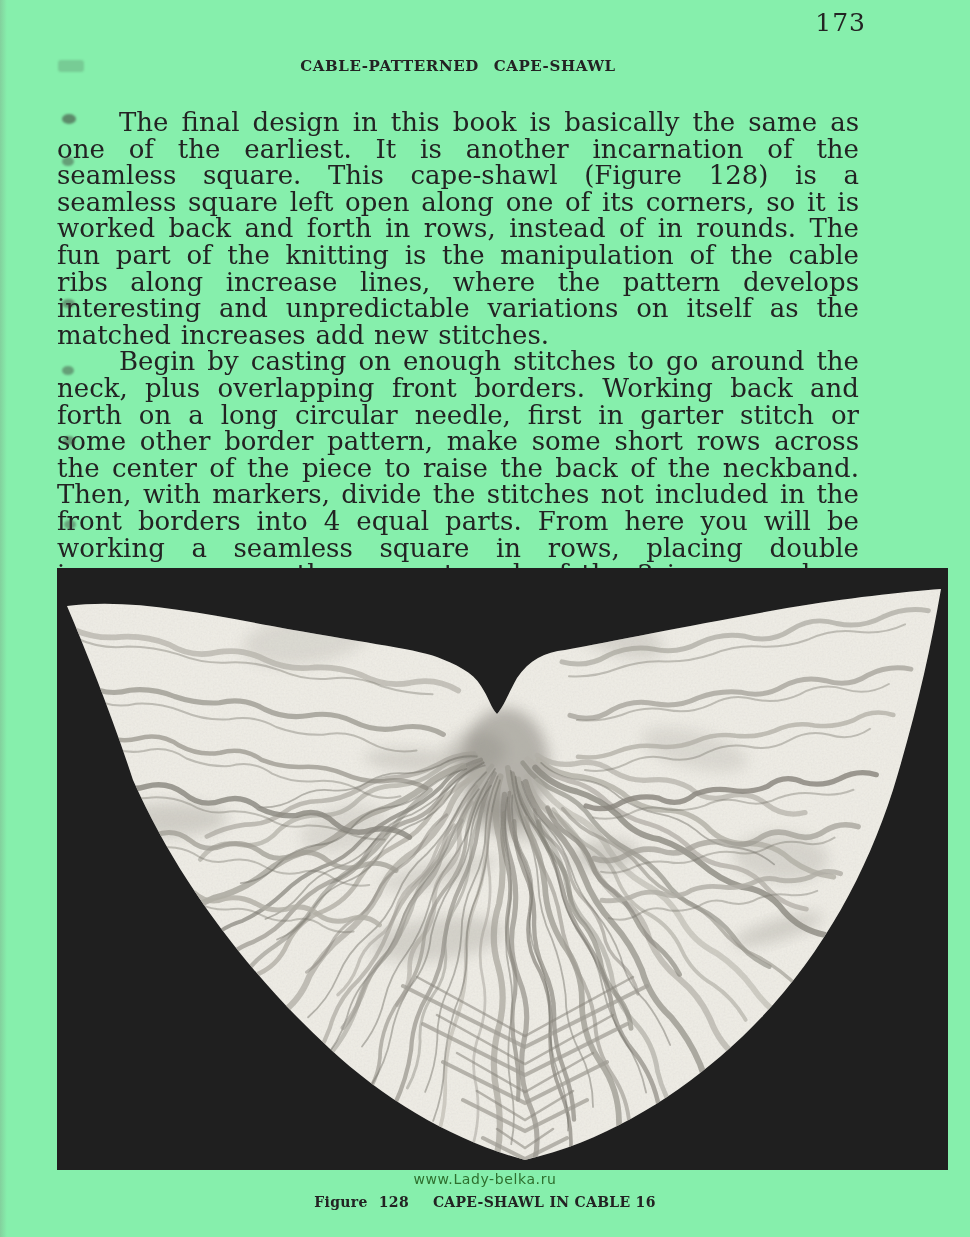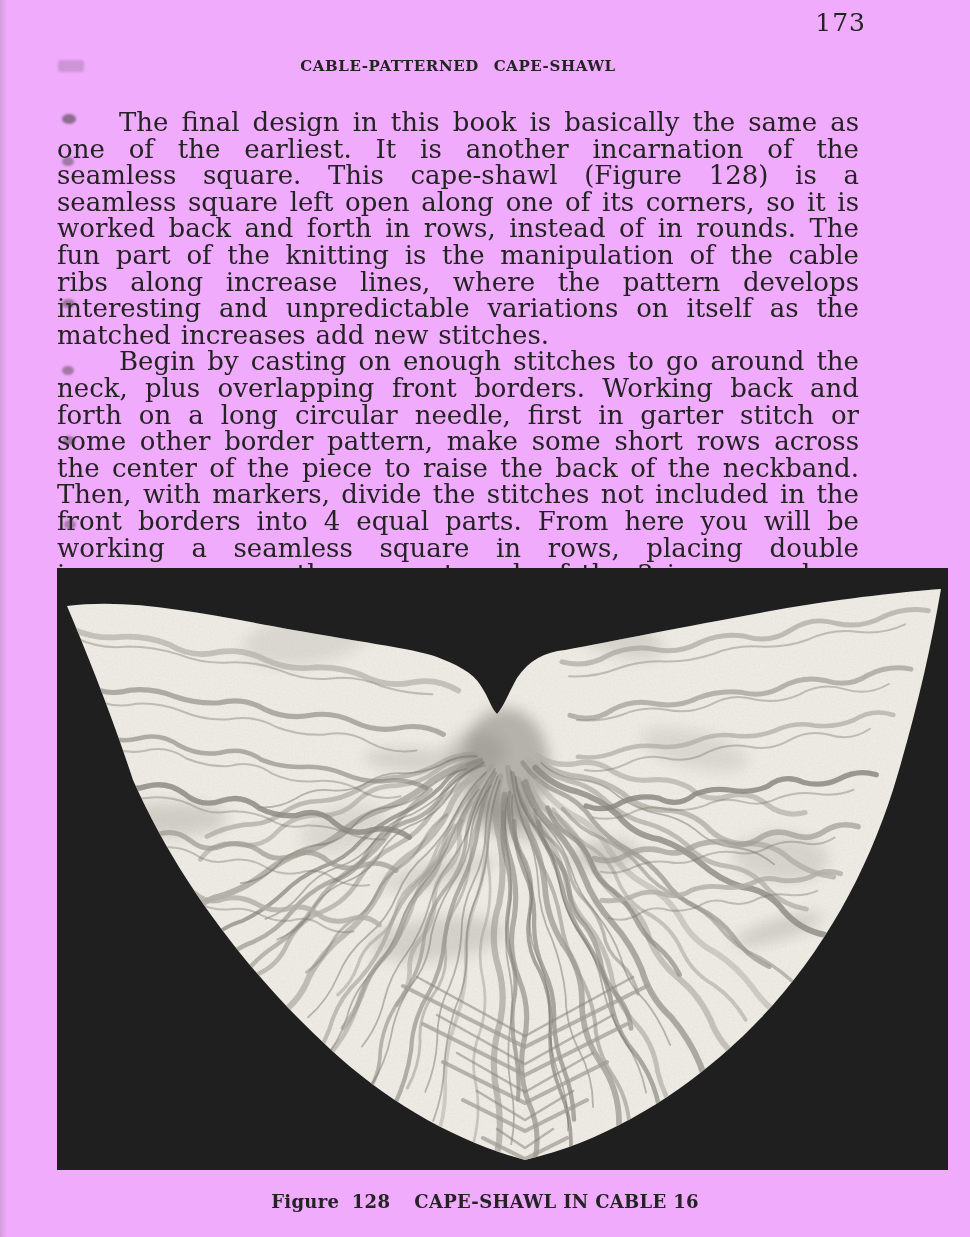--- a/index.html
+++ b/index.html
@@ -36,41 +36,41 @@
   }
   .photo svg{display:block;}
   .watermark{
     position:absolute;left:0;top:1171px;width:970px;
     text-align:center;
     font-family:"DejaVu Sans","Liberation Sans",sans-serif;
     font-size:14px;letter-spacing:.6px;line-height:17px;
   }
   .caption{
     position:absolute;left:57px;top:1189px;width:856px;
-    text-align:center;font-size:18px;font-weight:bold;line-height:26px;
+    text-align:center;font-size:14px;font-weight:bold;line-height:26px;
     letter-spacing:.3px;
   }
   .caption .cap-label{margin-right:24px;word-spacing:6px;}
   .smudge{
     position:absolute;border-radius:50%;
     background:rgba(58,56,52,.55);filter:blur(1px);
     pointer-events:none;
   }
   .s1{left:62px;top:114px;width:14px;height:10px;}
   .s2{left:62px;top:157px;width:12px;height:9px;opacity:.8;}
   .s3{left:62px;top:299px;width:13px;height:9px;opacity:.85;}
   .s4{left:62px;top:366px;width:12px;height:9px;opacity:.8;}
   .s5{left:63px;top:436px;width:12px;height:9px;opacity:.8;}
   .s6{left:64px;top:520px;width:12px;height:9px;opacity:.75;}
   .s7{left:58px;top:60px;width:26px;height:12px;opacity:.35;border-radius:3px;}
 </style>
 </head>
 <body>
 
-<div class="page" style="background-color: #f0abfc; color: rgb(35, 35, 35);">
+<div class="page" style="background-color: #86efac; color: rgb(35, 35, 35);">
 
   <div class="page-number">173</div>
 
   <h1 class="heading">CABLE-PATTERNED CAPE-SHAWL</h1>
 
   <div class="text-block">
     <p>The final design in this book is basically the same as one of the earliest. It is another incarnation of the seamless square. This cape-shawl (Figure 128) is a seamless square left open along one of its corners, so it is worked back and forth in rows, instead of in rounds. The fun part of the knitting is the manipulation of the cable ribs along increase lines, where the pattern develops interesting and unpredictable variations on itself as the matched increases add new stitches.</p>
     <p>Begin by casting on enough stitches to go around the neck, plus overlapping front borders. Working back and forth on a long circular needle, first in garter stitch or some other border pattern, make some short rows across the center of the piece to raise the back of the neckband. Then, with markers, divide the stitches not included in the front borders into 4 equal parts. From here you will be working a seamless square in rows, placing double increases every other row at each of the 3 inner markers (which mark the shoulders and the center back), and single increases every other row just inside the front border stitches on each side. These front borders are continued straight, in garter stitch, at each end of the row. Buttonholes may be placed in one of them at desired intervals.</p>
   </div>
 
@@ -195,20 +195,21 @@
           <path d="M 400 485 L 468 524 L 536 485" stroke="#86837a" stroke-width="2.5" opacity="0.55" fill="none"></path>
           <path d="M 406 532 L 468 563 L 530 532" stroke="#9d9a91" stroke-width="4" opacity="0.7" fill="none"></path>
           <path d="M 420 523 L 468 552 L 516 523" stroke="#86837a" stroke-width="2.5" opacity="0.55" fill="none"></path>
           <path d="M 426 570 L 468 591 L 510 570" stroke="#9d9a91" stroke-width="4" opacity="0.7" fill="none"></path>
           <path d="M 440 561 L 468 580 L 496 561" stroke="#86837a" stroke-width="2.5" opacity="0.55" fill="none"></path>
           <rect x="0" y="0" width="891" height="602" filter="url(#grainF)" opacity="0.2"></rect>
         </g>
     </svg>
   </div>
 
+  <div class="watermark" style="color: rgb(46, 111, 46);">www.Lady-belka.ru</div>
 
   <div class="caption">
     <span class="cap-label">Figure 128</span><span>CAPE-SHAWL IN CABLE 16</span>
   </div>
 
   <div class="smudge s1"></div>
   <div class="smudge s2"></div>
   <div class="smudge s3"></div>
   <div class="smudge s4"></div>
   <div class="smudge s5"></div>

